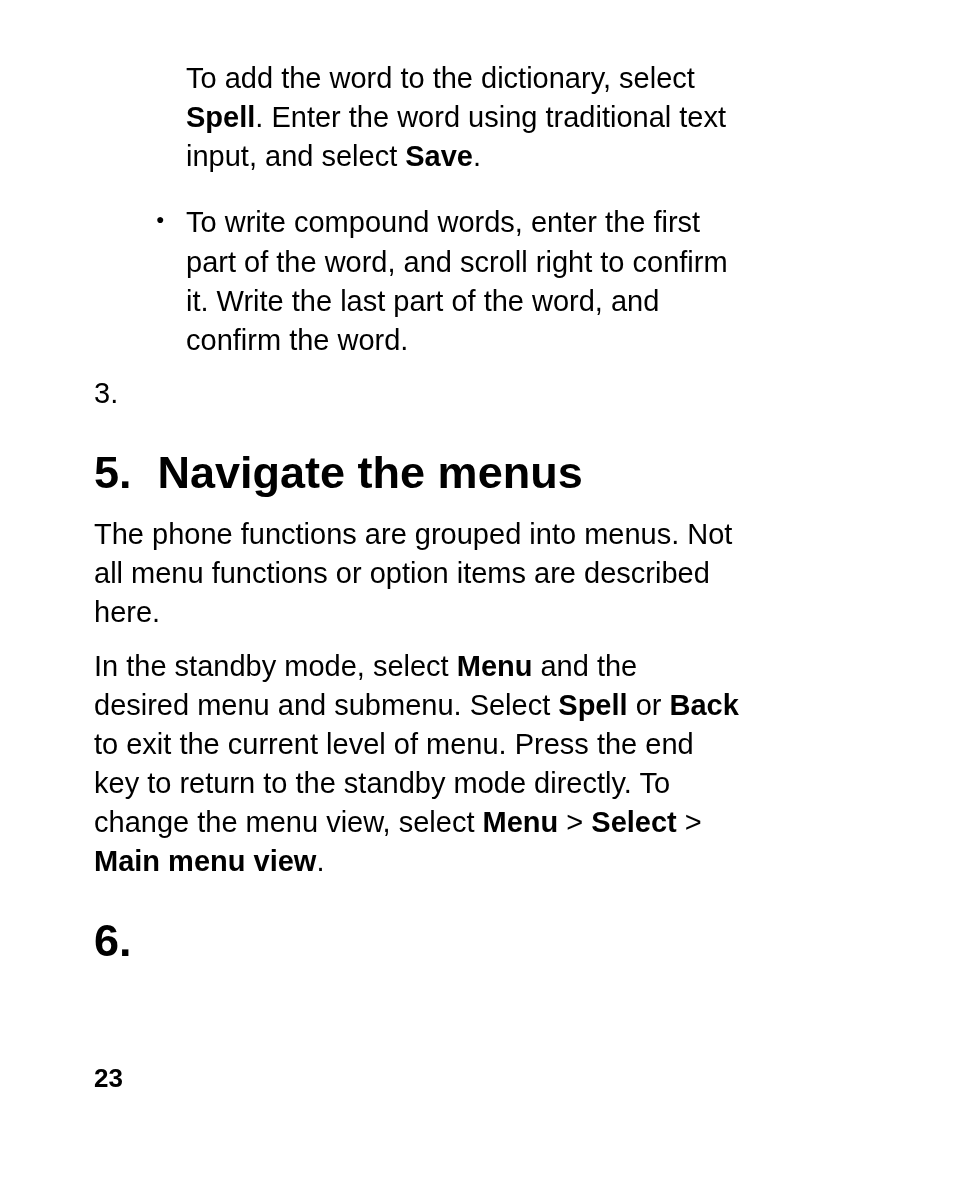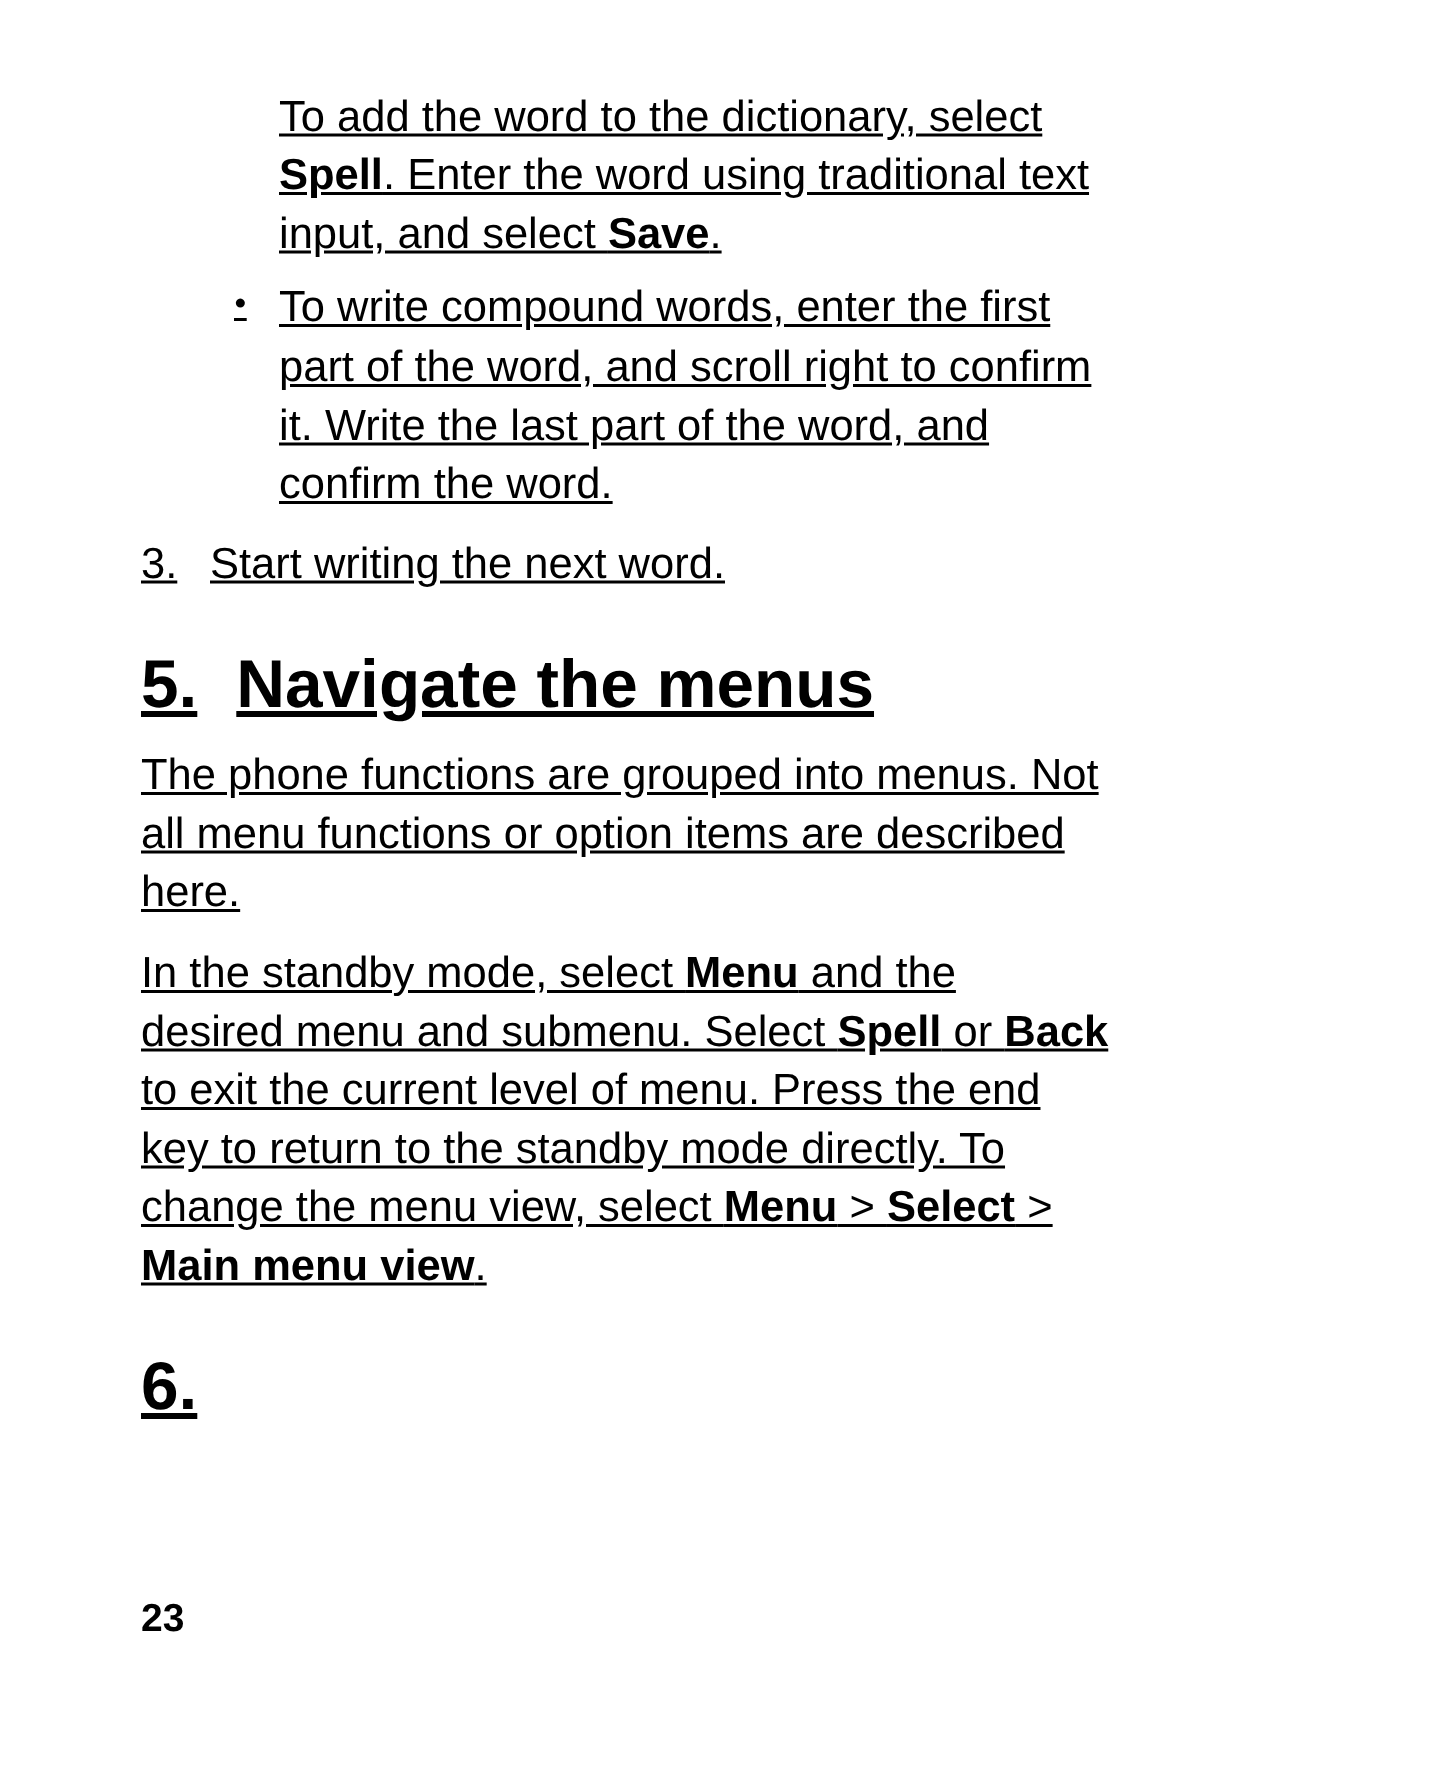--- a/index.html
+++ b/index.html
@@ -10,21 +10,20 @@
     background: #ffffff;
     font-family: Arial, Helvetica, sans-serif;
     color: #000000;
   }
   .page {
     position: relative;
     width: 824px;
     height: 1180px;
     box-sizing: border-box;
     padding: 55px 84px 0 94px;
-    text-decoration: underline;
   }
   .body-text {
     font-size: 29px;
     line-height: 1.35;
     letter-spacing: 0px;
   }
   .bullet-block {
     margin-left: 62px;
     margin-top: 4px;
   }
@@ -84,29 +83,28 @@
 </head>
 <body>
 
 <div class="page">
 
   <div class="bullet-block body-text">
     <div style="margin-left:30px;">
       <span>To add the word to the dictionary, select </span><b>Spell</b><span>. Enter the word using traditional text input, and select </span><b>Save</b><span>.</span>
     </div>
 
-    <div class="bullet-row" style="margin-top:10px;">
+    <div class="bullet-row" style="margin-top:27px;">
       <div class="bullet-dot"></div>
       <div class="bullet-content">To write compound words, enter the first part of the word, and scroll right to confirm it. Write the last part of the word, and confirm the word.</div>
     </div>
   </div>
 
   <div class="numbered-row body-text">
     <div class="num-label">3.</div>
-    <div>Start writing the next word.</div>
   </div>
 
   <div class="section-heading">
     <span>5.</span>
     <span>Navigate the menus</span>
   </div>
 
   <div class="body-text">The phone functions are grouped into menus. Not all menu functions or option items are described here.</div>
 
   <div class="body-text para">

